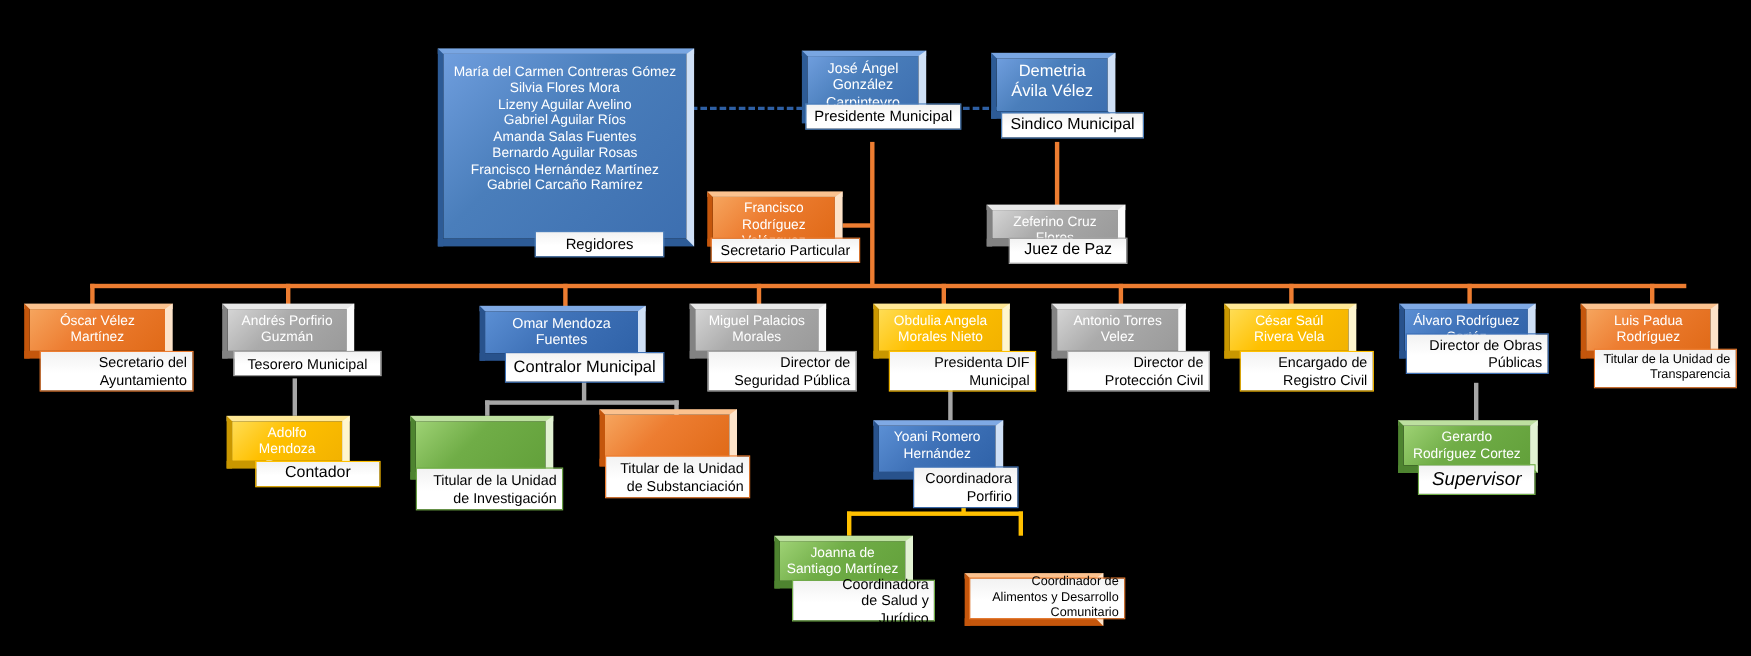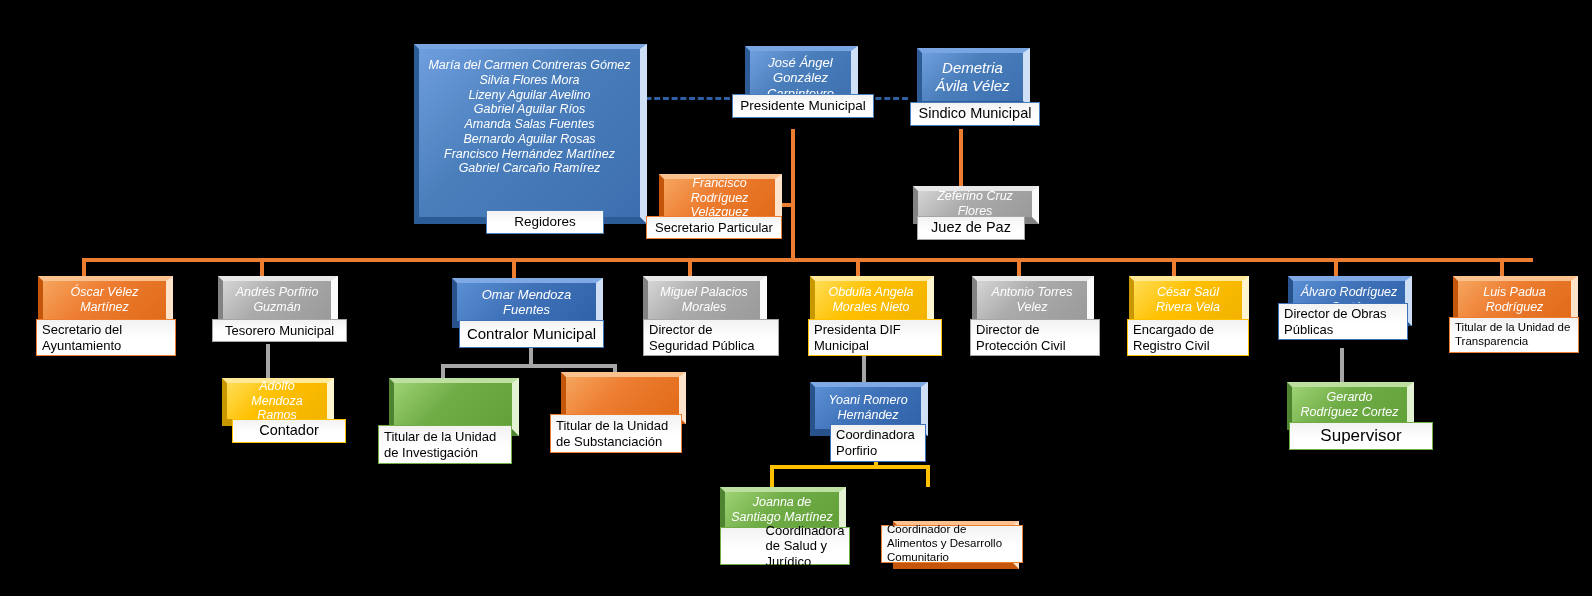--- a/index.html
+++ b/index.html
@@ -11,26 +11,26 @@
   .ln{position:absolute;}
   .h{height:4px;}
   .v{width:4px;}
   .or{background:#ED7D31;}
   .gy{background:#A6A6A6;}
   .yl{background:#FFC000;}
   .dash{border-top:3px dashed #2E5FA3;height:0;background:none;}
 
   
   .node{position:absolute;}
-  .body{position:absolute;left:16px;top:0;display:flex;align-items:center;
+  .body{position:absolute;left:0;top:0;display:flex;
         justify-content:center;text-align:center;color:#fff;
         box-sizing:border-box;padding:3px 6px;line-height:1.18;
-        border-style:solid;border-width:5px 7px 7px 5px;font-style:italic;}
+        border-style:solid;border-width:5px 7px 7px 5px;}
   .cap{position:absolute;display:flex;align-items:center;justify-content:center;
-       text-align:left;color:#000;box-sizing:border-box;padding:2px 5px;
+       text-align:right;color:#000;box-sizing:border-box;padding:2px 5px;
        line-height:1.2;background:linear-gradient(180deg,#f2f2f2 0%,#ffffff 55%,#ffffff 100%);
        border:1px solid #9a9a9a;}
 
   
   .c-blue .body{background:linear-gradient(135deg,#6f9ede 0%,#4a7ebb 42%,#3d6fb0 100%);
                 border-color:#79a6e2 #d9e6f7 #2d5somethi #2d5b96;
                 border-color:#79a6e2 #cfe0f6 #2d5b96 #2d5b96;}
   .c-blue .cap{border-color:#4a7ebb;}
   .c-blue2 .body{background:linear-gradient(135deg,#5b8fd4 0%,#3f72b8 45%,#2f62a8 100%);
                  border-color:#7fa9e4 #cfe0f6 #28528c #28528c;}
@@ -193,21 +193,21 @@
     <div class="cap" style="left:14px;top:43px;width:122px;height:37px;font-size:13px;">Encargado de Registro Civil</div>
   </div>
 
   <div class="node c-blue2" style="left:1272px;top:276px;width:124px;height:50px;">
     <div class="body" style="width:124px;height:50px;font-size:12.5px;">Álvaro Rodríguez Cortéz</div>
     <div class="cap" style="left:6px;top:27px;width:130px;height:37px;font-size:13px;">Director de Obras Públicas</div>
   </div>
 
   <div class="node c-green" style="left:1271px;top:382px;width:127px;height:48px;">
     <div class="body" style="width:127px;height:48px;font-size:12.5px;">Gerardo Rodríguez Cortez</div>
-    <div class="cap" style="left:18px;top:40px;width:144px;height:28px;font-size:17px;">Supervisor</div>
+    <div class="cap" style="left:18px;top:40px;width:107px;height:28px;font-size:17px;font-style:italic;">Supervisor</div>
   </div>
 
   <div class="node c-orange" style="left:1437px;top:276px;width:125px;height:50px;">
     <div class="body" style="width:125px;height:50px;font-size:12.5px;">Luis Padua Rodríguez</div>
     <div class="cap" style="left:12px;top:41px;width:130px;height:36px;font-size:11.5px;">Titular de la Unidad de Transparencia</div>
   </div>
 
 </div>
 
 </body></html>

